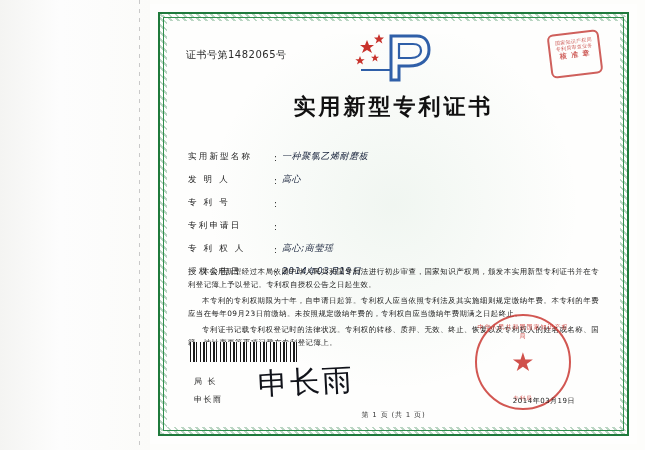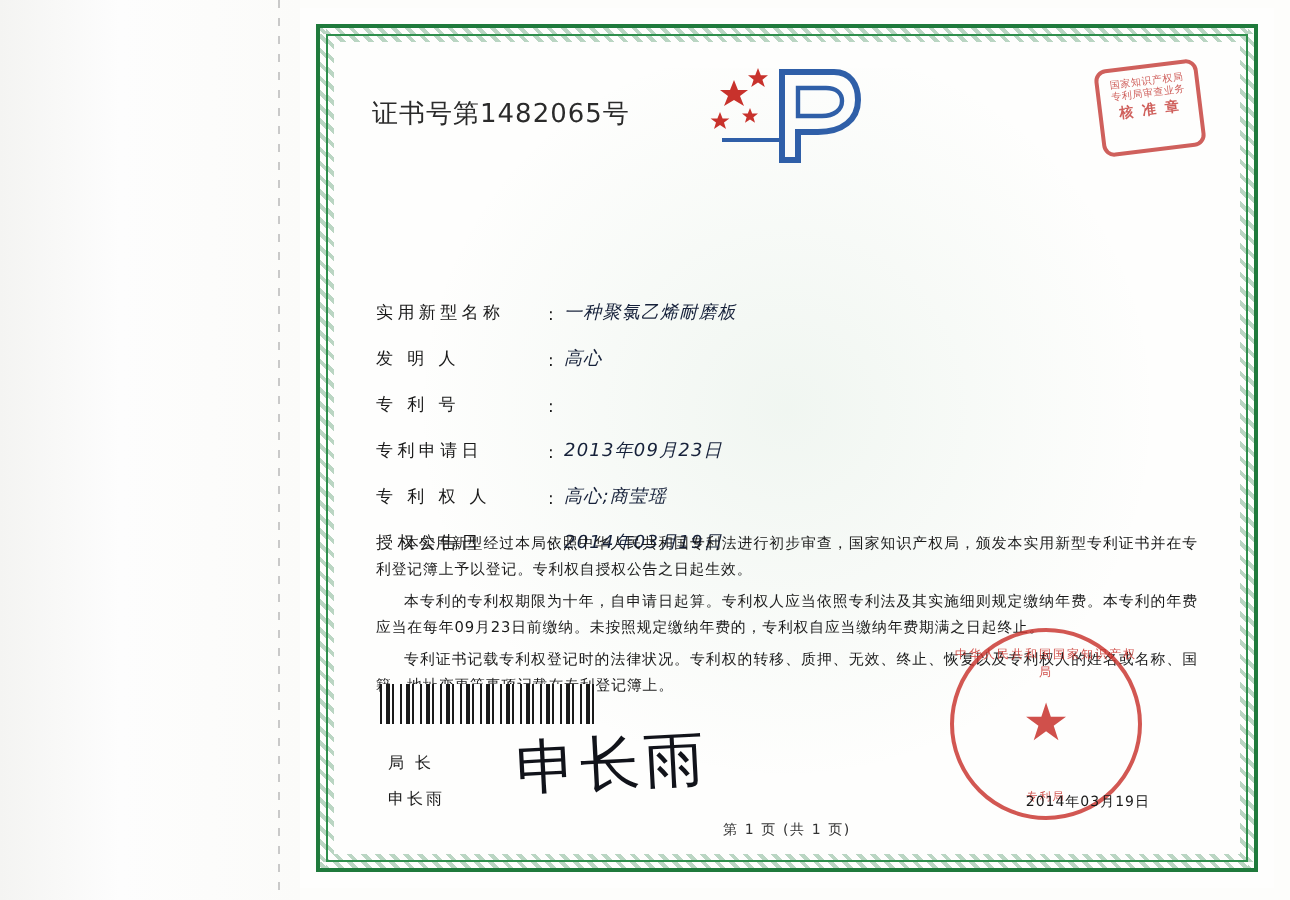--- a/index.html
+++ b/index.html
@@ -90,21 +90,21 @@
     left: 30px; top: 30px; right: 30px; bottom: 30px;
     background:
       radial-gradient(circle at 50% 45%, rgba(120,175,135,0.10) 0%, rgba(255,255,255,0) 62%);
     pointer-events: none;
   }
 
   
   .cert-no {
     position: absolute;
     left: 36px; top: 44px;
-    font-size: 13px;
+    font-size: 10px;
     color: #2b2b2b;
     letter-spacing: 0.5px;
     white-space: nowrap;
   }
 
   .logo {
     position: absolute;
     left: 50%;
     top: 26px;
     transform: translateX(-50%);
@@ -323,40 +323,40 @@
         <path d="M10 40 L40 40" stroke="#2f5fa8" stroke-width="2"></path>
       </svg>
     </div>
 
     <div class="stamp-tr">
       <div class="l1">国家知识产权局</div>
       <div class="l2">专利局审查业务</div>
       <div class="l3">核 准 章</div>
     </div>
 
+    <div class="title">实用新型专利证书</div>
 
     <div class="fields">
       <div class="field-row">
         <span class="field-label">实用新型名称</span>
         <span class="field-colon">:</span>
         <span class="field-value">一种聚氯乙烯耐磨板</span>
       </div>
       <div class="field-row">
         <span class="field-label">发 明 人</span>
         <span class="field-colon">:</span>
         <span class="field-value">高心</span>
       </div>
       <div class="field-row">
         <span class="field-label">专 利 号</span>
         <span class="field-colon">:</span>
       </div>
       <div class="field-row">
         <span class="field-label">专利申请日</span>
         <span class="field-colon">:</span>
-        <span class="field-value">2013年09月23日</span>
       </div>
       <div class="field-row">
         <span class="field-label">专 利 权 人</span>
         <span class="field-colon">:</span>
         <span class="field-value">高心;商莹瑶</span>
       </div>
       <div class="field-row">
         <span class="field-label">授权公告日</span>
         <span class="field-colon">:</span>
         <span class="field-value">2014年03月19日</span>

